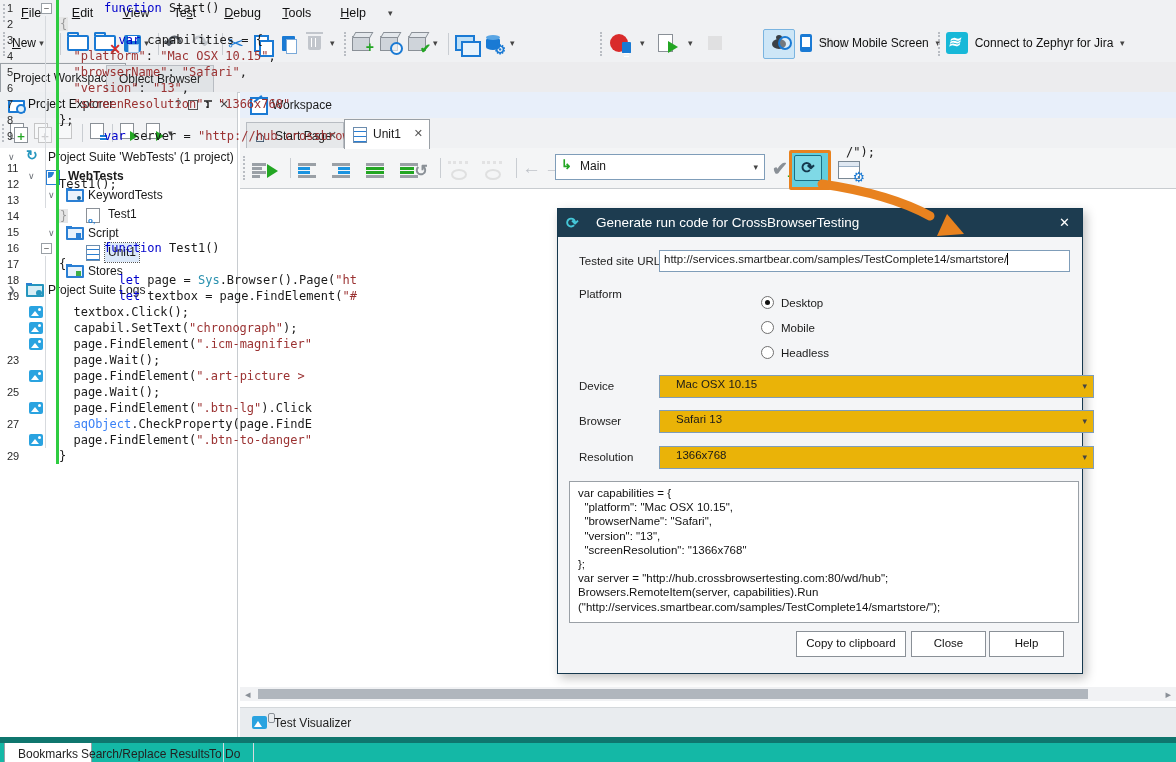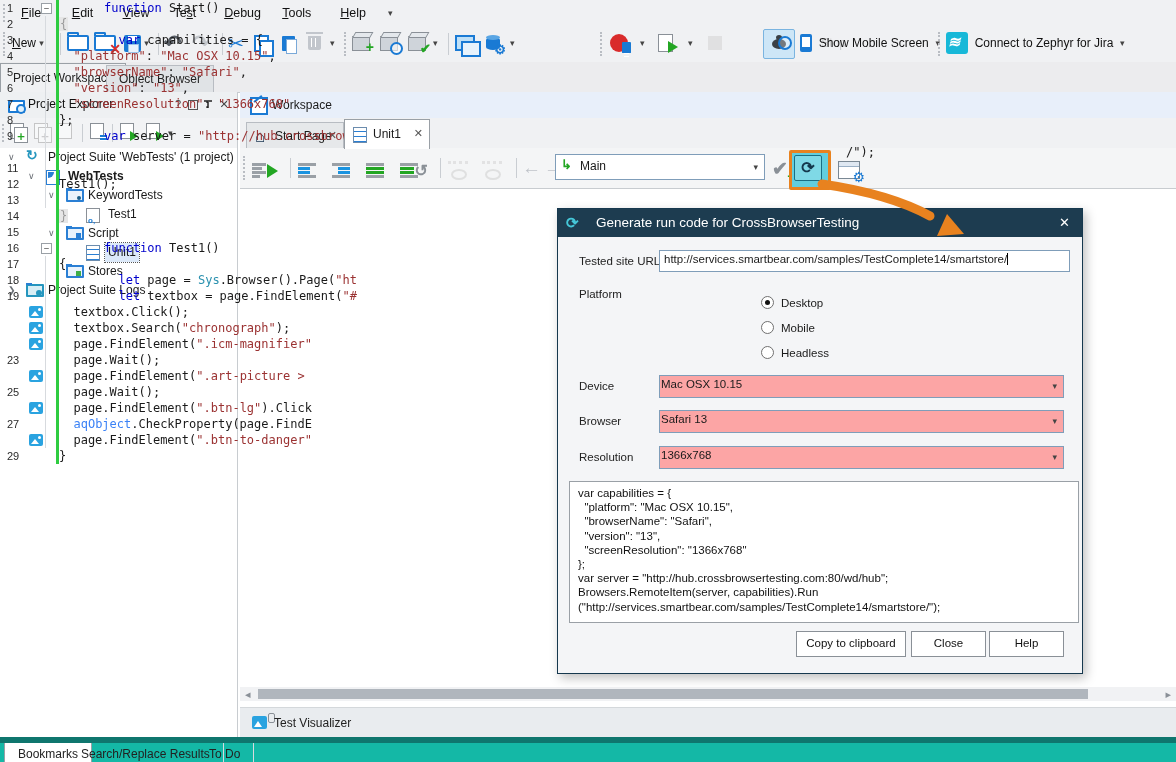--- a/index.html
+++ b/index.html
@@ -178,21 +178,21 @@
 
   
   #dialog{left:557px;top:208px;width:524px;height:464px;background:#f4f5f7;border:1px solid #16384e;box-shadow:3px 4px 10px rgba(0,0,0,.25);z-index:10;}
   #dlg-title{position:absolute;left:0;top:0;width:100%;height:28px;background:#1d3c50;}
   #dlg-title .txt{position:absolute;left:30px;top:6px;color:#fff;font-size:13.5px;margin-left:8px;}
   #dlg-title .icon{position:absolute;left:8px;top:5px;font-size:15px;font-weight:bold;color:#45c7d8;}
   #dlg-title .close{position:absolute;right:12px;top:6px;color:#fff;font-size:13px;}
   .dlbl{position:absolute;left:21px;font-size:11.5px;color:#222;}
   .dinput{position:absolute;left:101px;width:401px;height:16px;background:#fff;border:1px solid #7f9db9;padding:2px 4px;font-size:11.5px;white-space:nowrap;overflow:hidden;}
   .dinput .cur{display:inline-block;width:1px;height:12px;background:#000;vertical-align:-2px;}
-  .combo{position:absolute;left:101px;width:401px;height:17px;background:#fca5a5;border:1px solid #7f9db9;padding:2px 1px;font-size:11.5px;}
+  .combo{position:absolute;left:101px;width:401px;height:17px;background:#eab308;border:1px solid #7f9db9;padding:2px 16px;font-size:11.5px;}
   .combo .caret{position:absolute;right:6px;top:5px;}
   .radio{position:absolute;left:203px;height:16px;font-size:11.5px;}
   .radio .rb{display:inline-block;width:11px;height:11px;border:1px solid #707070;border-radius:50%;background:#fff;vertical-align:-2px;margin-right:7px;position:relative;}
   .radio.sel .rb::after{content:"";position:absolute;left:3px;top:3px;width:5px;height:5px;background:#111;border-radius:50%;}
   #preview{position:absolute;left:11px;top:272px;width:492px;height:132px;background:#fff;border:1px solid #9aa0a6;padding:4px 8px;font-size:11.5px;line-height:14.2px;white-space:pre;overflow:hidden;color:#111;}
   .dbtn{position:absolute;top:422px;height:24px;background:#fff;border:1px solid #8a9097;font-size:11.5px;text-align:center;line-height:22px;color:#111;}
 
   
   #arrow{left:780px;top:170px;width:230px;height:80px;z-index:20;pointer-events:none;}
 </style>
@@ -498,21 +498,21 @@
       <div class="crow" style="top: 160px; text-align: right;"><span class="num">11</span><span class="code"></span></div>
       <div class="crow" style="top: 176px;"><span class="num">12</span><span class="code"><span class="p">Test1();</span></span></div>
       <div class="crow" style="top: 192px;"><span class="num">13</span><span class="code"></span></div>
       <div class="crow" style="top: 208px;"><span class="num">14</span><span class="code"><span class="g">}</span></span></div>
       <div class="crow" style="top: 224px;"><span class="num">15</span><span class="code"></span></div>
       <div class="crow" style="top: 240px;"><span class="num">16</span><span class="fold">−</span><span class="code"><span class="k">function</span><span class="p"> Test1()</span></span></div>
       <div class="crow" style="top: 256px;"><span class="num">17</span><span class="code"><span class="p">{</span></span></div>
       <div class="crow" style="top: 272px;"><span class="num">18</span><span class="code"><span class="p">  </span><span class="k">let</span><span class="p"> page = </span><span class="c">Sys</span><span class="p">.Browser().Page(</span><span class="s">"ht</span></span></div>
       <div class="crow" style="top: 288px;"><span class="num">19</span><span class="code"><span class="p">  </span><span class="k">let</span><span class="p"> textbox = page.FindElement(</span><span class="s">"#</span></span></div>
       <div class="crow" style="top: 304px;"><span class="imgic"></span><span class="code"><span class="p">  textbox.Click();</span></span></div>
-      <div class="crow" style="top: 320px;"><span class="imgic"></span><span class="code"><span class="p">  textbox.Search(</span><span class="s">"chronograph"</span><span class="p">);</span></span></div>
+      <div class="crow" style="top: 320px;"><span class="imgic"></span><span class="code"><span class="p">  capabil.SetText(</span><span class="s">"chronograph"</span><span class="p">);</span></span></div>
       <div class="crow" style="top: 336px;"><span class="imgic"></span><span class="code"><span class="p">  page.FindElement(</span><span class="s">".icm-magnifier"</span></span></div>
       <div class="crow" style="top: 352px;"><span class="num">23</span><span class="code"><span class="p">  page.Wait();</span></span></div>
       <div class="crow" style="top: 368px;"><span class="imgic"></span><span class="code"><span class="p">  page.FindElement(</span><span class="s">".art-picture &gt; </span></span></div>
       <div class="crow" style="top: 384px;"><span class="num">25</span><span class="code"><span class="p">  page.Wait();</span></span></div>
       <div class="crow" style="top: 400px;"><span class="imgic"></span><span class="code"><span class="p">  page.FindElement(</span><span class="s">".btn-lg"</span><span class="p">).Click</span></span></div>
       <div class="crow" style="top: 416px;"><span class="num">27</span><span class="code"><span class="p">  </span><span class="a">aqObject</span><span class="p">.CheckProperty(page.FindE</span></span></div>
       <div class="crow" style="top: 432px;"><span class="imgic"></span><span class="code"><span class="p">  page.FindElement(</span><span class="s">".btn-to-danger"</span></span></div>
       <div class="crow" style="top: 448px;"><span class="num">29</span><span class="code"><span class="p">}</span></span></div>
     </div>
 

